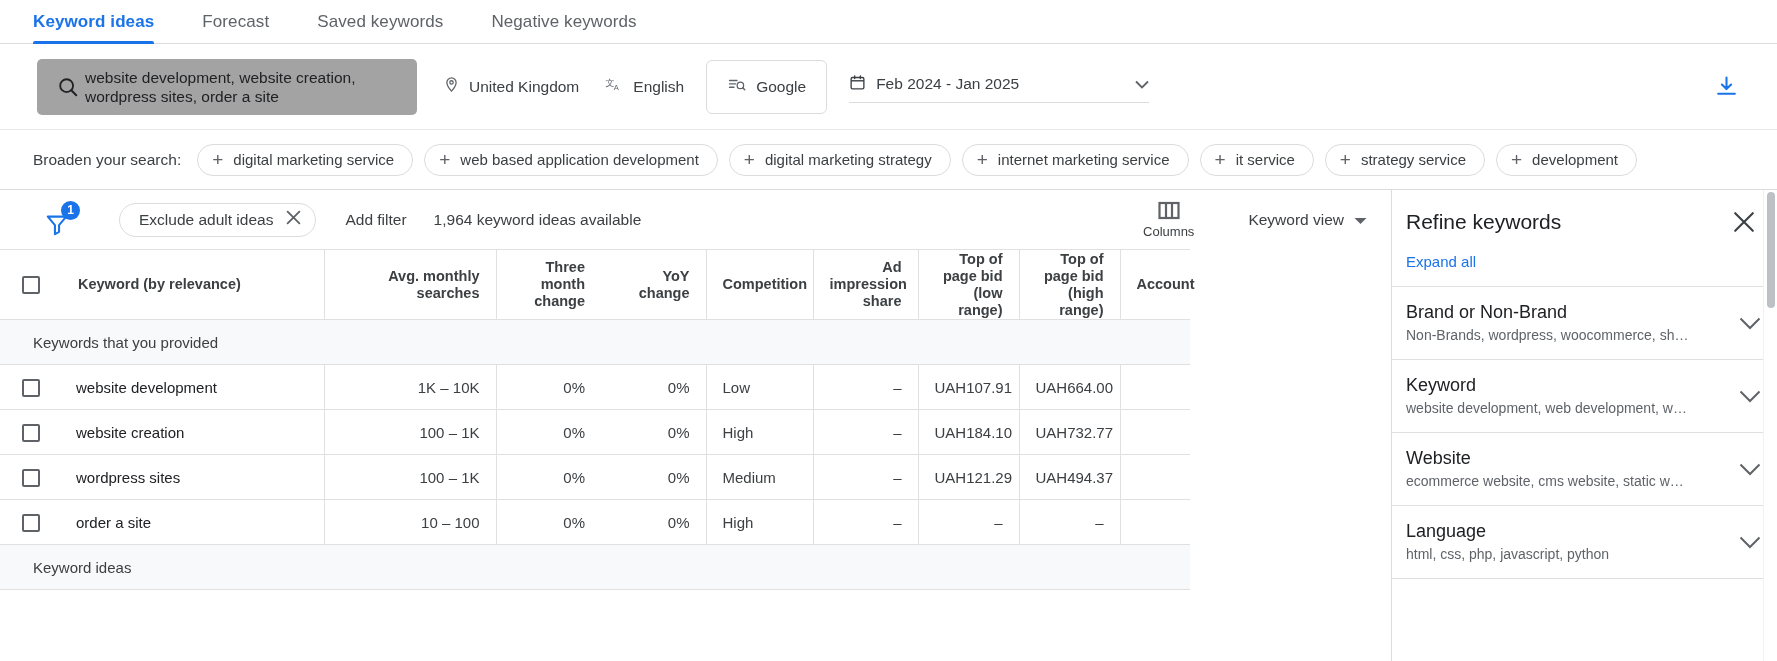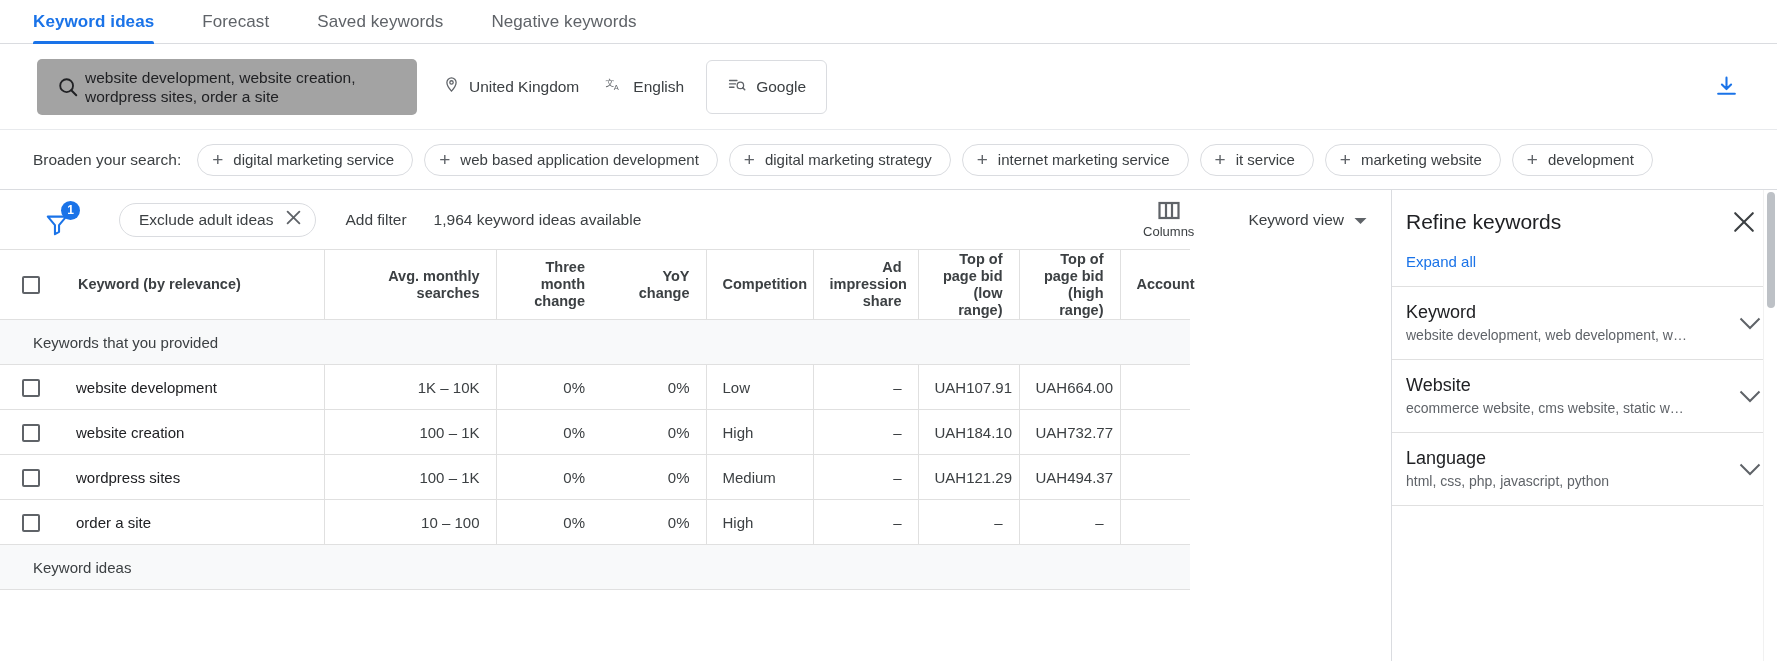--- a/index.html
+++ b/index.html
@@ -404,20 +404,35 @@
       <span>
         <svg width="20" height="18" viewBox="0 0 24 24">
           <path stroke="#5f6368" stroke-width="1.7" stroke-linecap="round" d="M2 6h10M2 10.5h8M2 15h6"></path>
           <circle cx="16.5" cy="12.5" r="4.3" fill="none" stroke="#5f6368" stroke-width="1.7"></circle>
           <path stroke="#5f6368" stroke-width="2" stroke-linecap="round" d="m19.7 15.7 2.6 2.6"></path>
         </svg>
       </span>
       <span>Google</span>
     </div>
 
+    <div class="daterange">
+      <span>
+        <svg width="17" height="17" viewBox="0 0 24 24">
+            <rect x="3" y="5" width="18" height="16" rx="2" fill="none" stroke="#3c4043" stroke-width="1.9"></rect>
+            <path stroke="#3c4043" stroke-width="2" stroke-linecap="round" d="M8 2.8v3.6M16 2.8v3.6"></path>
+            <path stroke="#3c4043" stroke-width="2" d="M3 9.6h18"></path>
+          </svg>
+      </span>
+      <span class="dtext">Feb 2024 - Jan 2025</span>
+      <span class="caret">
+        <svg width="14" height="9" viewBox="0 0 14 9">
+            <path d="M1 1.5 7 7.5 13 1.5" fill="none" stroke="#5f6368" stroke-width="1.8"></path>
+          </svg>
+      </span>
+    </div>
 
     <div class="dlbtn">
       <svg width="25" height="25" viewBox="0 0 24 24">
         <path d="M12 3v11m0 0 4.4-4.4M12 14l-4.4-4.4" fill="none" stroke="#1a73e8" stroke-width="2" stroke-linecap="round"></path>
         <path d="M4 18.4h16" fill="none" stroke="#1a73e8" stroke-width="2" stroke-linecap="round"></path>
       </svg>
     </div>
   </div>
 
   <div class="broadenrow">
@@ -437,21 +452,21 @@
     <span class="bchip">
         <span class="plus">+</span>
         <span>internet marketing service</span>
       </span>
     <span class="bchip">
         <span class="plus">+</span>
         <span>it service</span>
       </span>
     <span class="bchip">
         <span class="plus">+</span>
-        <span>marketing website</span>
+        <span>strategy service</span>
       </span>
     <span class="bchip">
         <span class="plus">+</span>
         <span>development</span>
       </span>
   </div>
 
   <div class="body">
 
     <div class="tablewrap">
@@ -580,56 +595,67 @@
         <div class="refine-title">Refine keywords</div>
         <div class="refine-close">
           <svg width="22" height="22" viewBox="0 0 20 20">
               <path d="M2 2 18 18M18 2 2 18" stroke="#3c4043" stroke-width="1.9" stroke-linecap="round"></path>
             </svg>
         </div>
       </div>
 
       <div class="expandall">Expand all</div>
 
-
       <div class="racc">
         <div class="txt">
-          <div class="rtitle">Keyword</div>
-          <div class="rsub">website development, web development, w…</div>
+          <div class="rtitle">Brand or Non-Brand</div>
+          <div class="rsub">Non-Brands, wordpress, woocommerce, sh…</div>
         </div>
         <span class="chev">
           <svg width="22" height="13" viewBox="0 0 22 13">
               <path d="M1.5 1.5 11 11 20.5 1.5" fill="none" stroke="#5f6368" stroke-width="2"></path>
             </svg>
         </span>
       </div>
 
       <div class="racc">
         <div class="txt">
-          <div class="rtitle">Website</div>
-          <div class="rsub">ecommerce website, cms website, static w…</div>
+          <div class="rtitle">Keyword</div>
+          <div class="rsub">website development, web development, w…</div>
         </div>
         <span class="chev">
           <svg width="22" height="13" viewBox="0 0 22 13">
               <path d="M1.5 1.5 11 11 20.5 1.5" fill="none" stroke="#5f6368" stroke-width="2"></path>
             </svg>
         </span>
       </div>
 
       <div class="racc">
         <div class="txt">
-          <div class="rtitle">Language</div>
-          <div class="rsub">html, css, php, javascript, python</div>
+          <div class="rtitle">Website</div>
+          <div class="rsub">ecommerce website, cms website, static w…</div>
         </div>
         <span class="chev">
           <svg width="22" height="13" viewBox="0 0 22 13">
               <path d="M1.5 1.5 11 11 20.5 1.5" fill="none" stroke="#5f6368" stroke-width="2"></path>
             </svg>
         </span>
       </div>
+
+      <div class="racc">
+        <div class="txt">
+          <div class="rtitle">Language</div>
+          <div class="rsub">html, css, php, javascript, python</div>
+        </div>
+        <span class="chev">
+          <svg width="22" height="13" viewBox="0 0 22 13">
+              <path d="M1.5 1.5 11 11 20.5 1.5" fill="none" stroke="#5f6368" stroke-width="2"></path>
+            </svg>
+        </span>
+      </div>
     </div>
 
     <div class="vscroll">
       <div class="thumb"></div>
     </div>
   </div>
 
 </div>
 
 </body></html>

